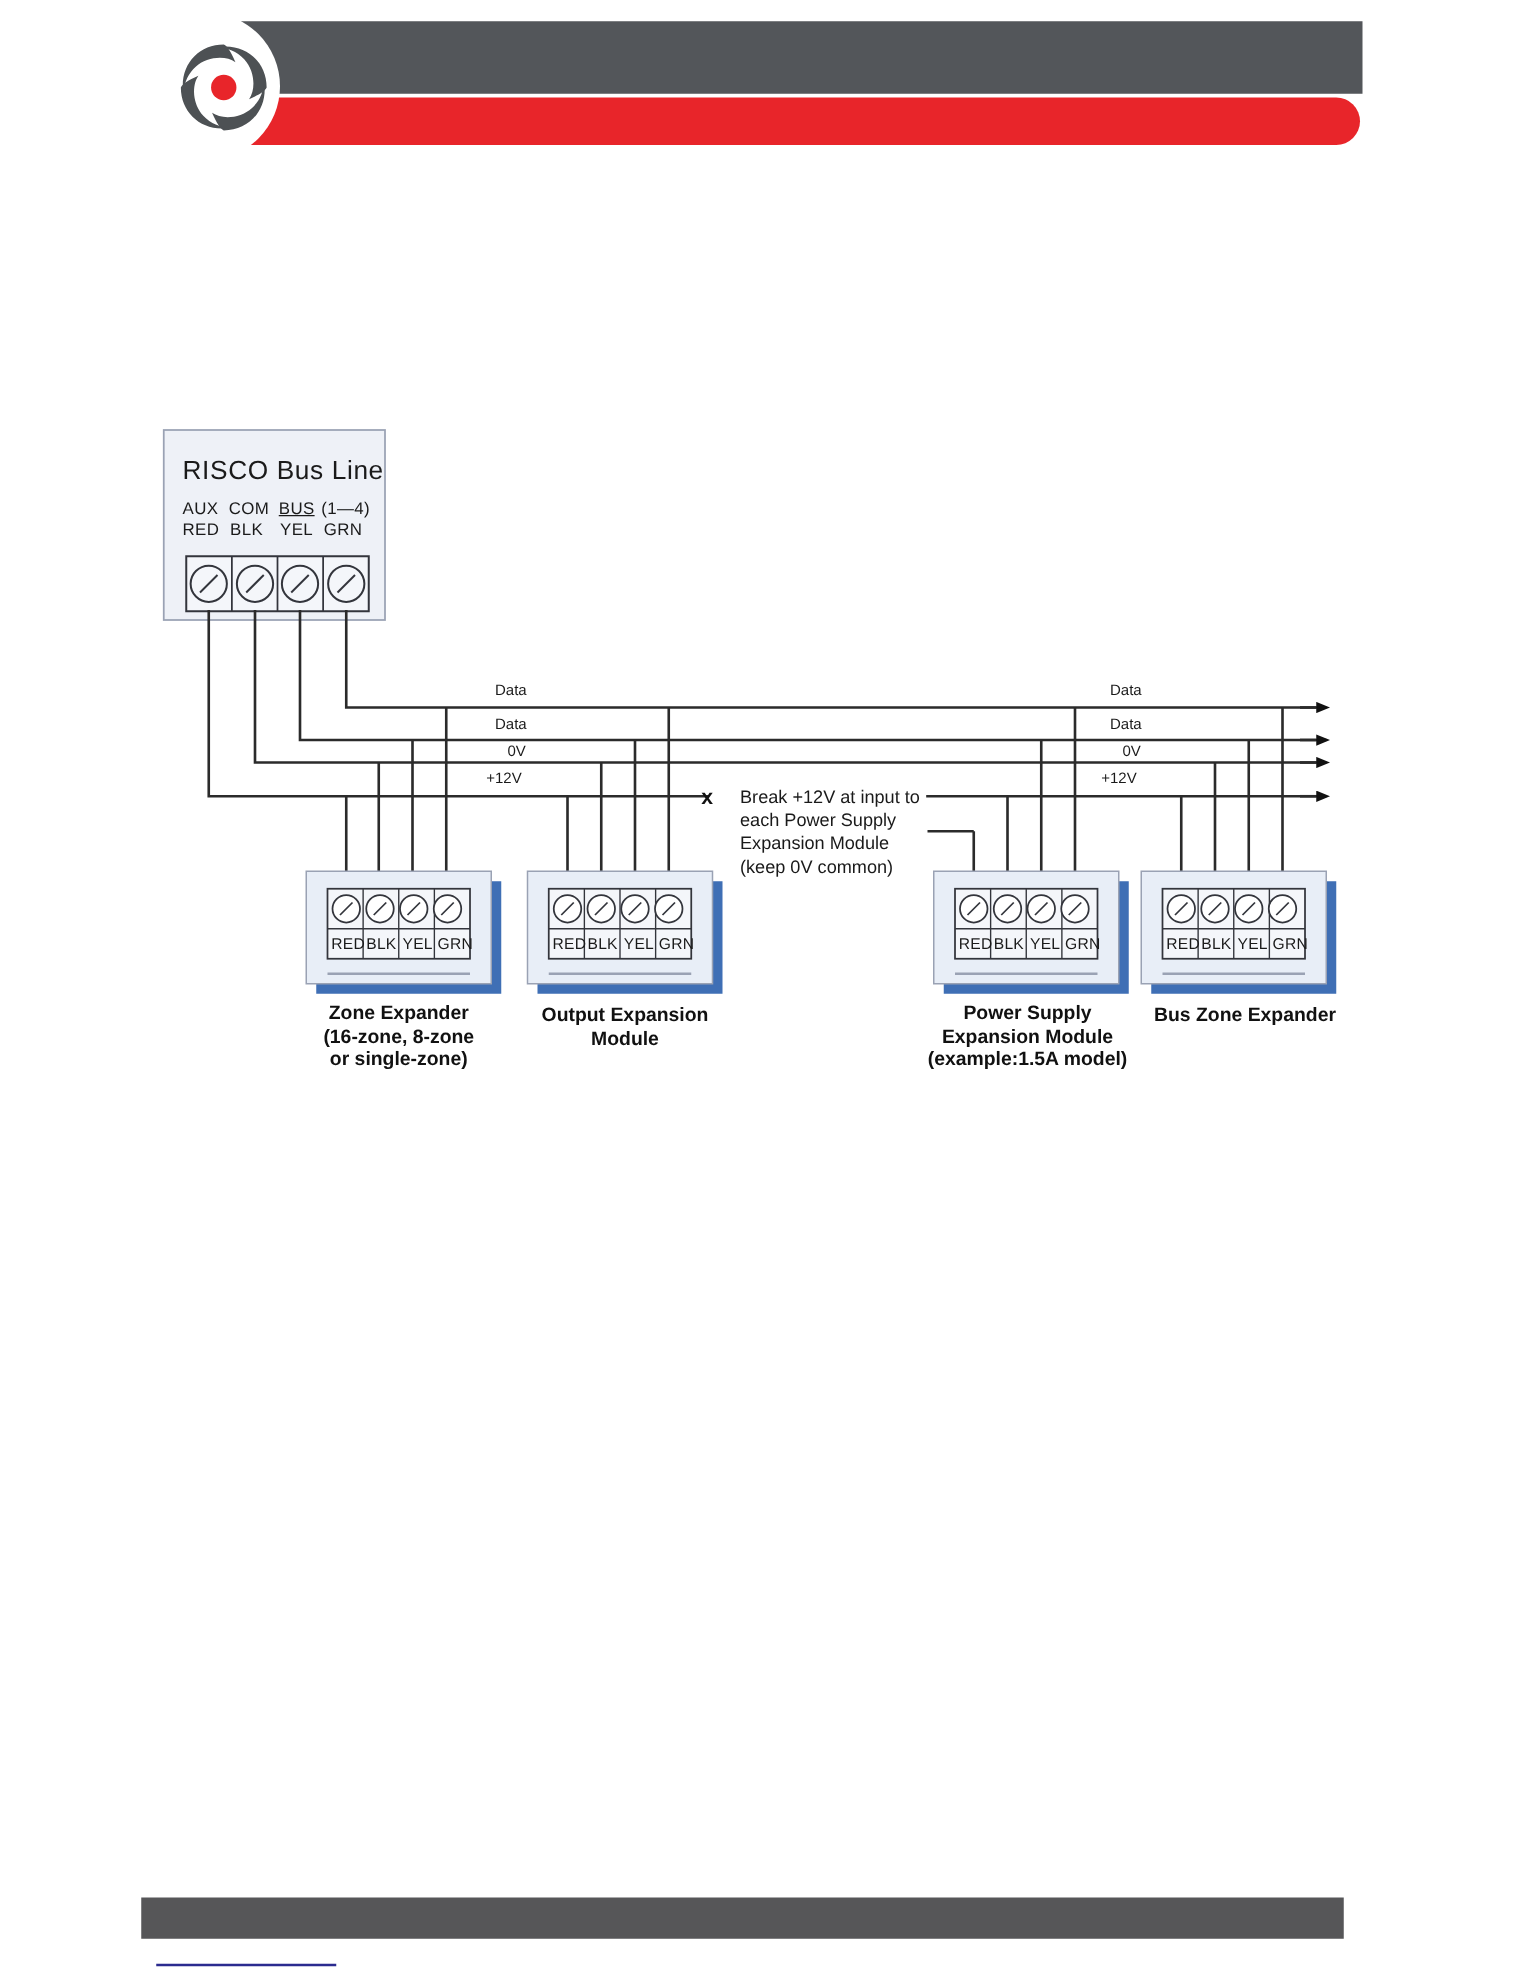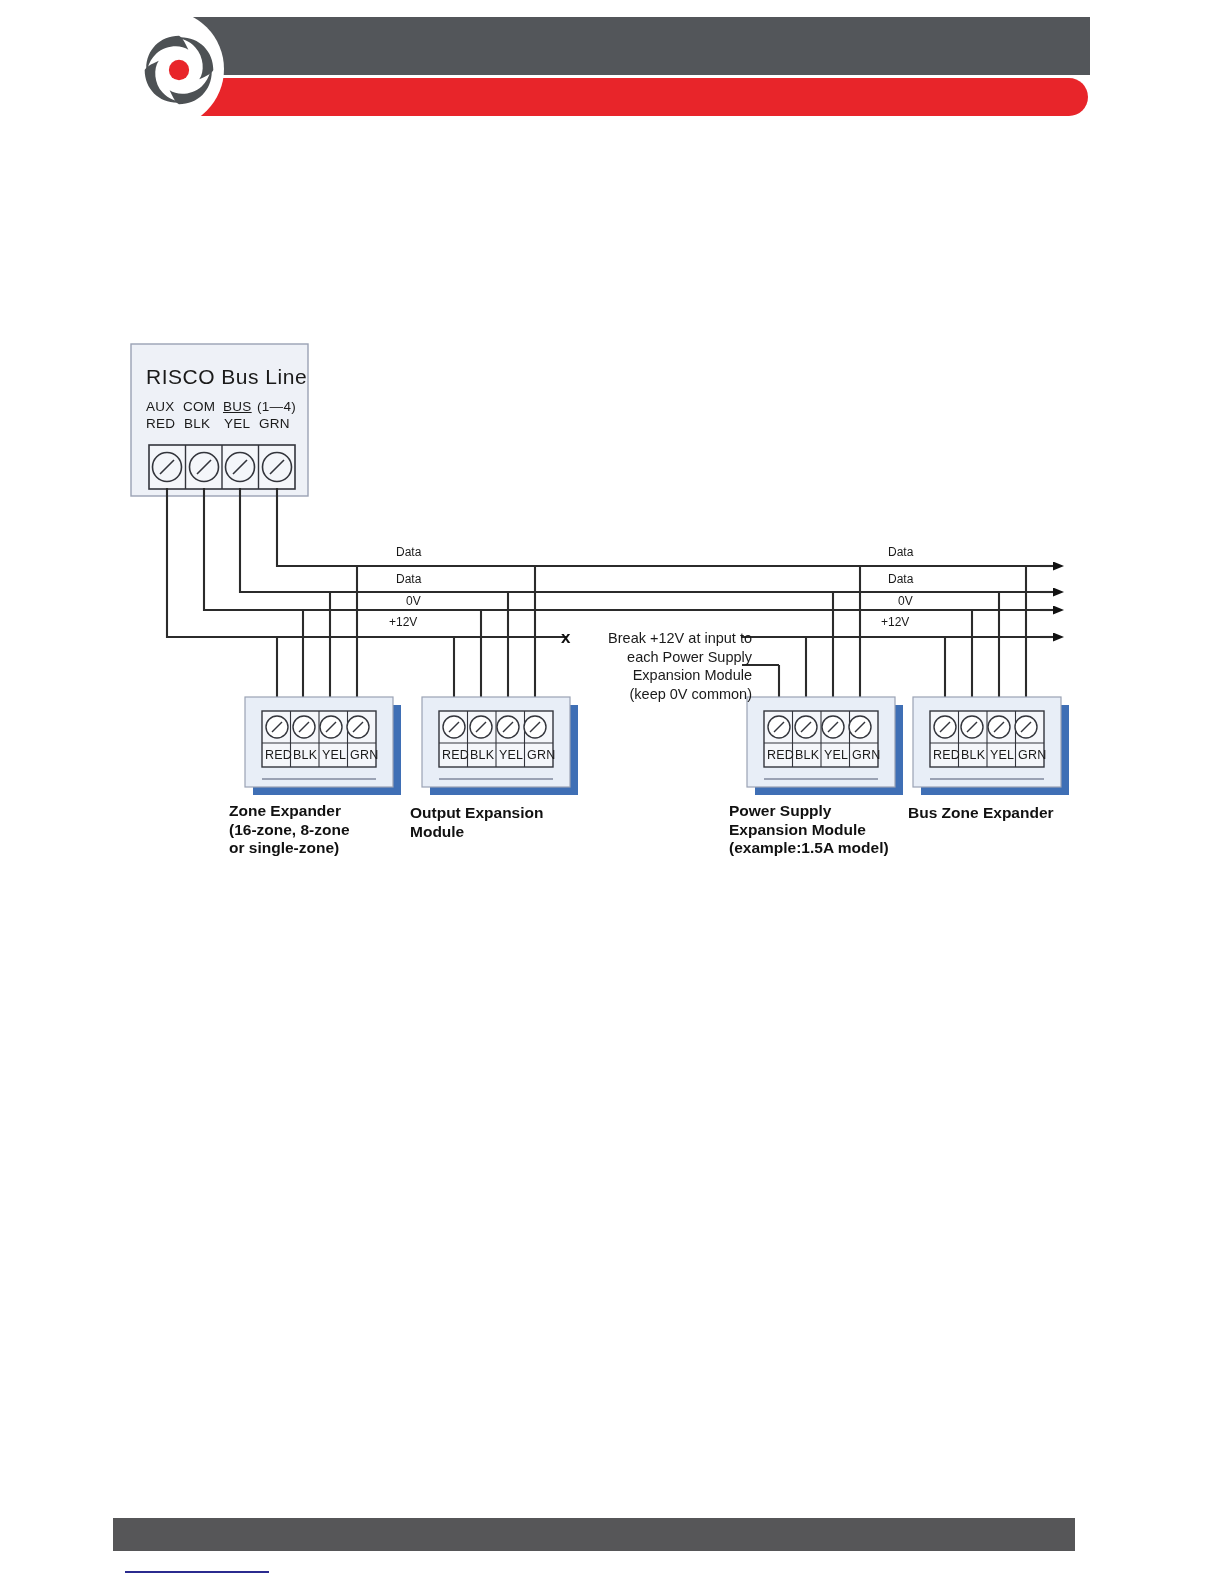--- a/index.html
+++ b/index.html
@@ -107,21 +107,21 @@
   .bus-label {
     font-size: 12px;
   }
 
   
   .note-block {
     position: absolute;
     left: 592px;
     top: 612px;
     width: 160px;
-    text-align: right;
+    text-align: left;
     font-size: 14.5px;
     line-height: 18.5px;
     color: #1a1a1a;
   }
   .break-x {
     position: absolute;
     left: 561px;
     top: 611px;
     font-size: 17px;
     font-weight: bold;
@@ -131,20 +131,21 @@
   
   .mod-term {
     font-size: 12.5px;
     color: #1a1a1a;
     letter-spacing: 0.2px;
   }
 
   
   .mod-caption {
     position: absolute;
+    text-align: center;
     font-size: 15.5px;
     font-weight: bold;
     line-height: 18.5px;
     color: #111;
   }
 </style>
 </head>
 <body>
 
 <div id="page-header">

